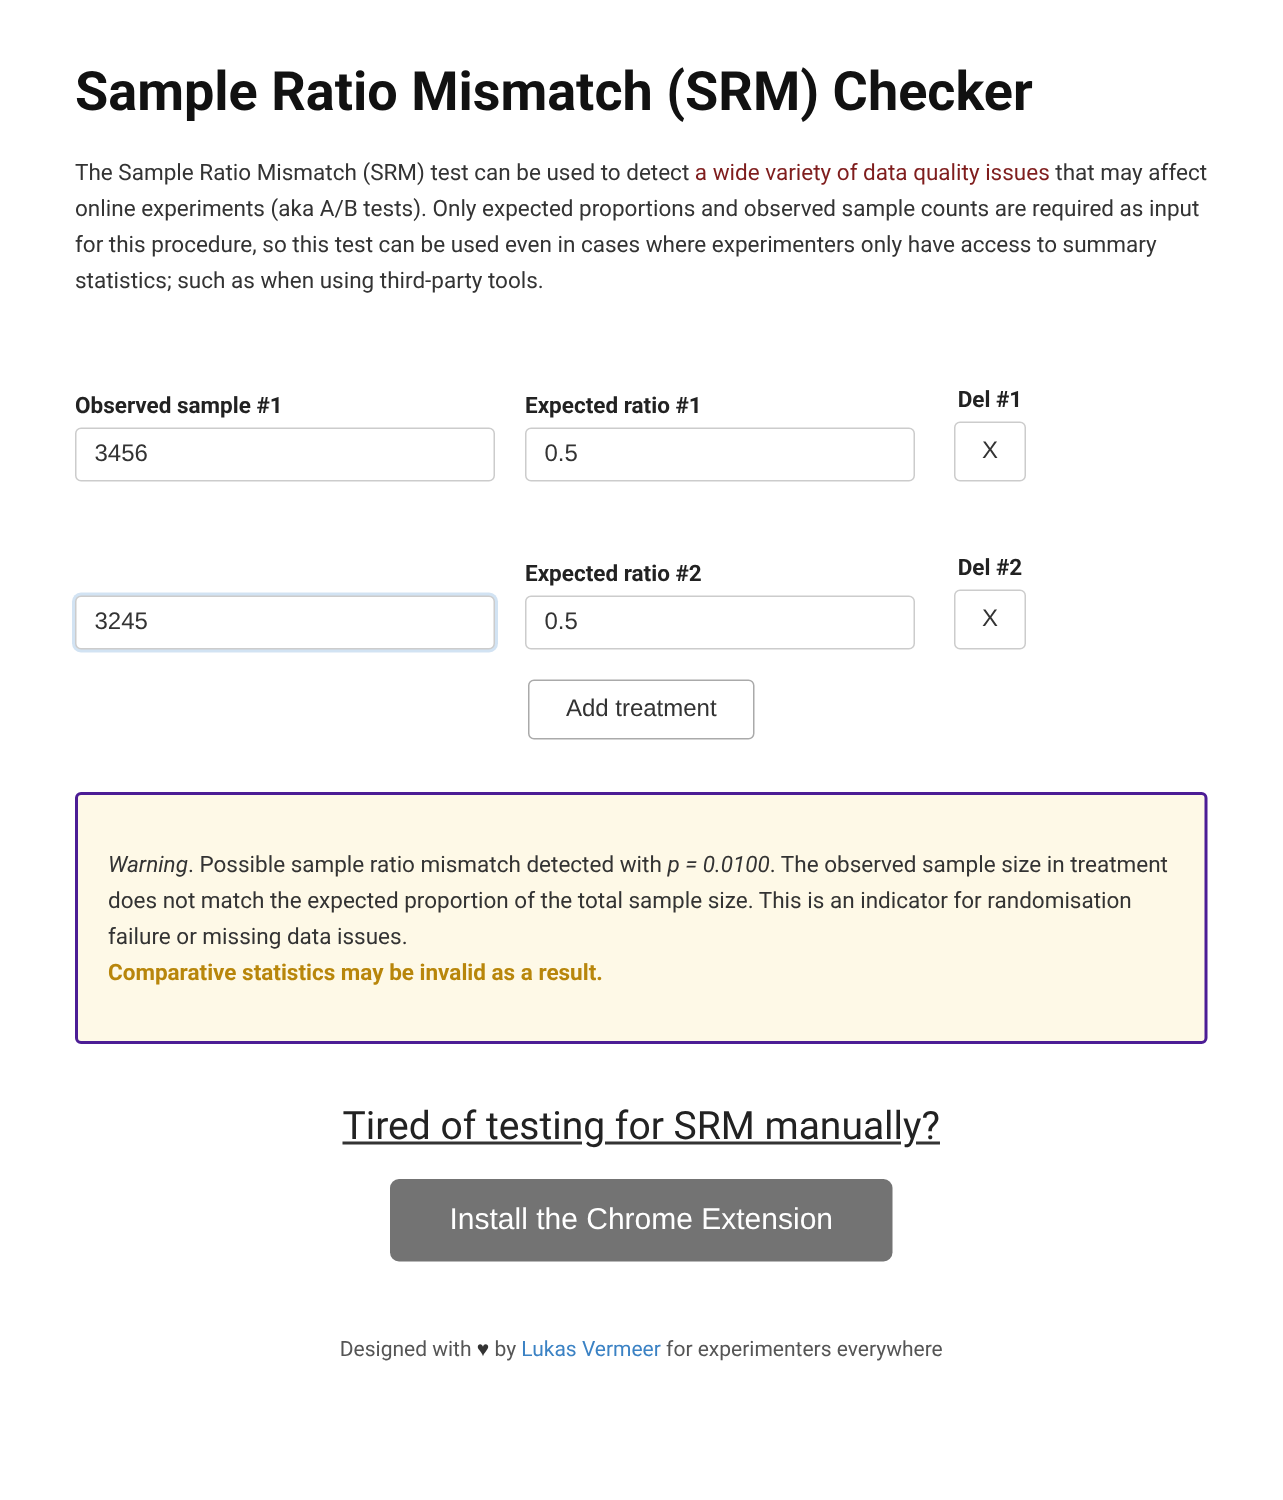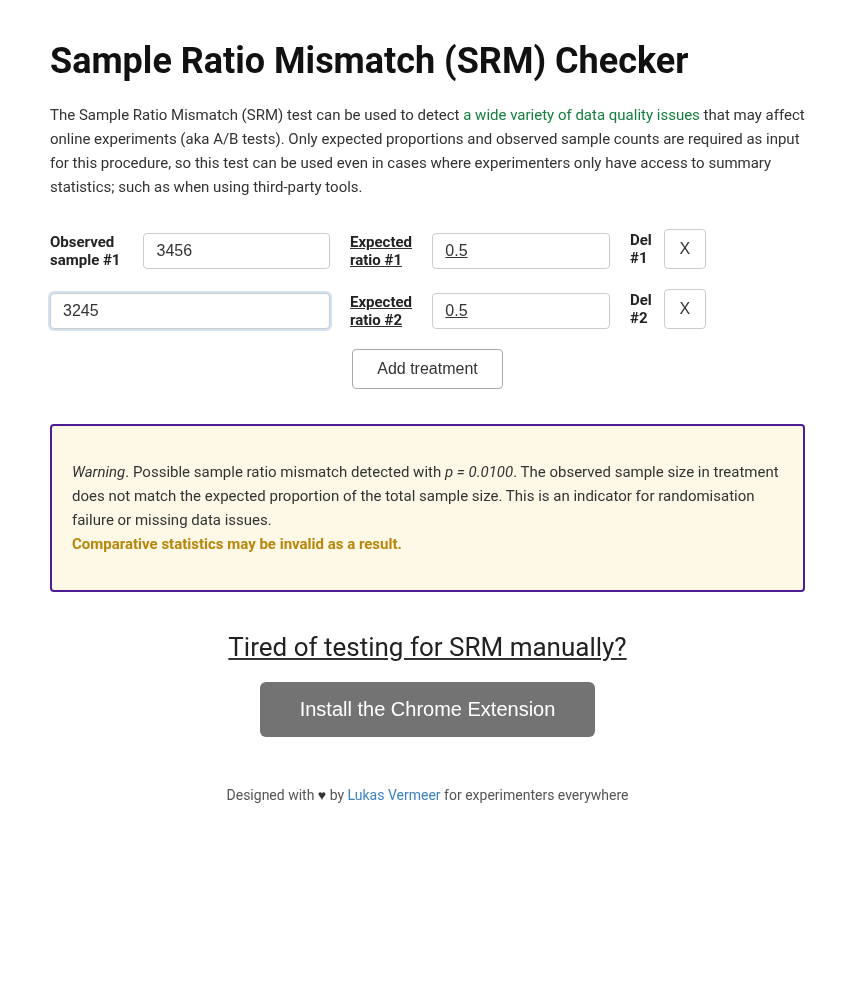--- a/index.html
+++ b/index.html
@@ -26,39 +26,40 @@
     }
 
     .description {
       font-size: 15px;
       line-height: 1.6;
       color: #333;
       margin-bottom: 30px;
     }
 
     .description a {
-      color: #15803d;
+      color: #7f1d1d;
       text-decoration: none;
     }
 
     .form-section {
       margin-bottom: 30px;
     }
 
     .form-row {
       display: flex;
       align-items: flex-end;
       gap: 20px;
       margin-bottom: 20px;
     }
 
     .form-group {
       display: flex;
-      flex-direction: row;
+      flex-direction: column;
       gap: 6px;
+      margin-top: 28px;
     }
 
     .form-group label {
       font-weight: 700;
       font-size: 15px;
       color: #222;
     }
 
     .form-group input[type="number"],
     .form-group input[type="text"] {
@@ -70,21 +71,20 @@
       outline: none;
       width: 100%;
     }
 
     .observed-group {
       flex: 0 0 280px;
     }
 
     .expected-group {
       flex: 0 0 260px;
-      text-decoration: underline;
     }
 
     .del-group {
       flex: 0 0 60px;
       align-items: center;
     }
 
     .del-group label {
       font-weight: 700;
       font-size: 15px;

